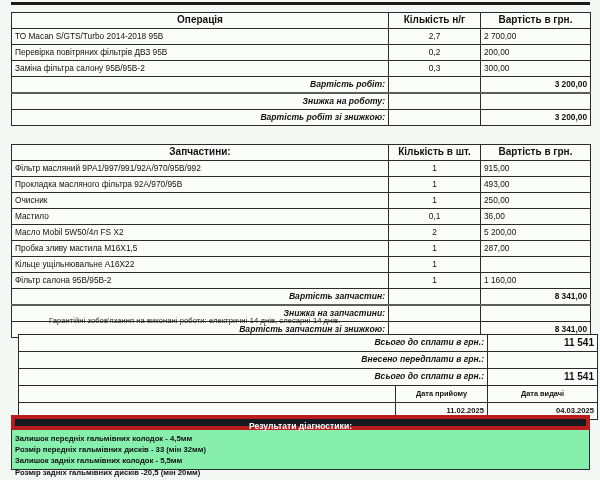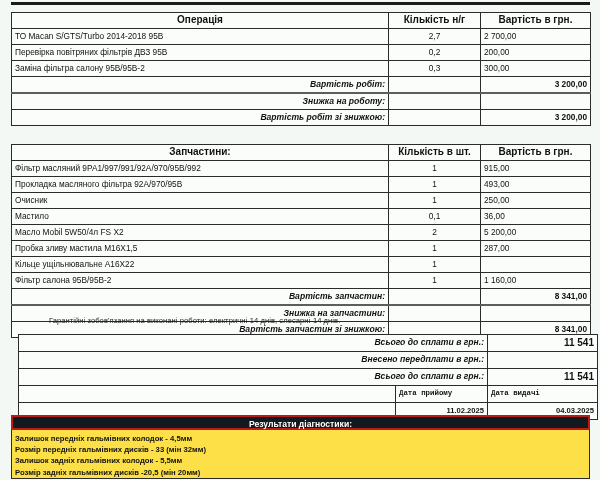--- a/index.html
+++ b/index.html
@@ -109,24 +109,23 @@
   }
   #totals-table td { height: 16px; }
   .tot-value { width: 110px; }
   .date-col   { width: 92px; }
   .big-total {
     text-align: right;
     font-weight: bold;
     font-size: 10px;
   }
   .date-hdr {
-    text-align: left;
+    text-align: center;
     font-weight: bold;
     font-size: 7.4px;
-    font-family: Liberation Mono, monospace;
   }
   .date-val {
     text-align: right;
     font-weight: bold;
     font-size: 7.6px;
   }
 
   
   #diag-section {
     position: absolute;
@@ -135,30 +134,30 @@
     width: 579px;
   }
   #diag-header {
     background: #131a1f;
     color: #ffffff;
     font-weight: bold;
     font-size: 8.6px;
     text-align: center;
     height: 15px;
     line-height: 15px;
-    border: 2px solid #b91c1c;
+    border: 4px solid #b91c1c;
     box-sizing: border-box;
   }
   #diag-body {
     border: 1px solid #2b2b2b;
     border-top: none;
-    background: #fde047;
+    background: #86efac;
     box-sizing: border-box;
     padding: 3px 4px 2px 3px;
-    height: 49px;
+    height: 40px;
   }
   .diag-line {
     font-size: 7.7px;
     font-weight: bold;
     line-height: 11.2px;
     white-space: nowrap;
     color: #111;
   }
 </style>
 </head>

